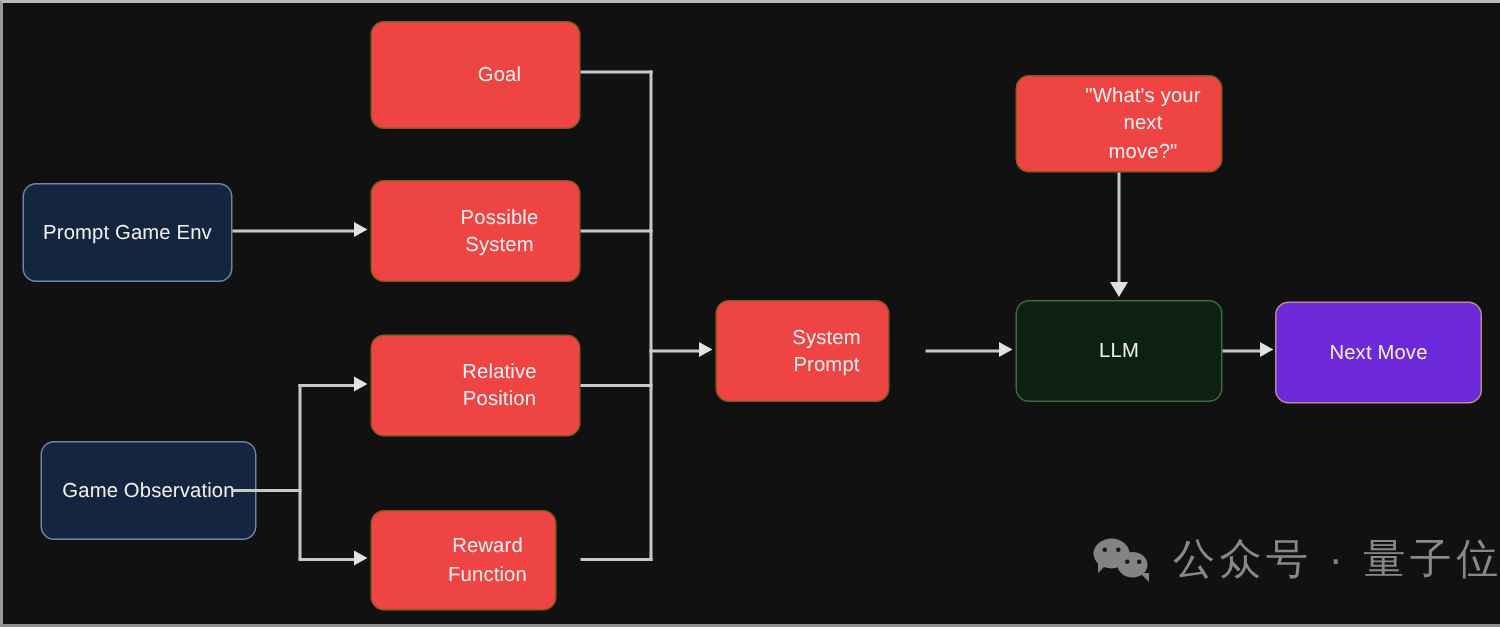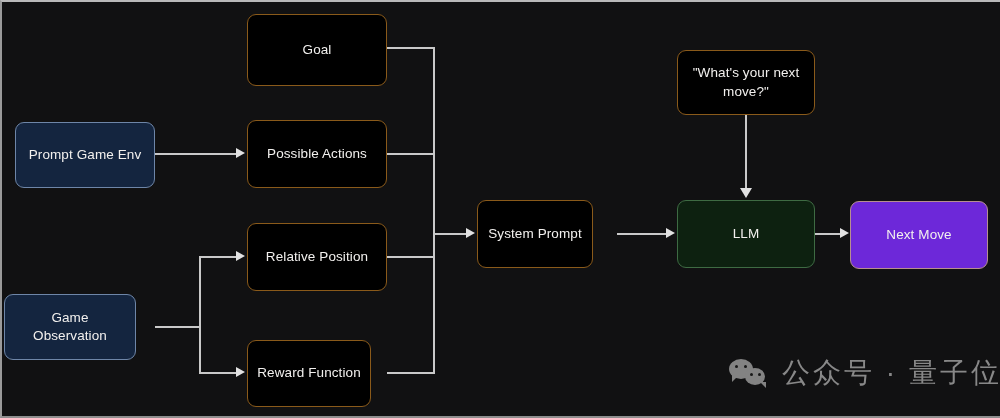--- a/index.html
+++ b/index.html
@@ -30,21 +30,21 @@
     justify-content: center;
     text-align: center;
     color: #f2f0ee;
     font-size: 13.5px;
     line-height: 1.35;
     letter-spacing: 0.1px;
     padding: 4px 8px;
   }
   .node .label { display: block; white-space: pre-line; }
 
-  .n-brown  { background: #000000; border-color: #8a5a1a; }
+  .n-brown  { background: #ef4444; border-color: #8a5a1a; padding-left: 40px; }
   .n-blue   { background: #14253f; border-color: #6e86a8; }
   .n-green  { background: #0d2110; border-color: #3e6b43; }
   .n-red    { background: #6d28d9; border-color: #b78f90; }
 
   
   .wire {
     position: absolute;
     background: #c9c9c9;
   }
   .wire.h { height: 1.6px; }
@@ -117,30 +117,30 @@
 </style>
 </head>
 <body>
 
 <div id="canvas">
 
   <div class="node n-blue" style="left:13px; top:120px; width:140px; height:66px;">
     <span class="label">Prompt Game Env</span>
   </div>
 
-  <div class="node n-blue" style="left:2px; top:292px; width:132px; height:66px;">
+  <div class="node n-blue" style="left:25px; top:292px; width:144px; height:66px;">
     <span class="label">Game Observation</span>
   </div>
 
   <div class="node n-brown" style="left:245px; top:12px; width:140px; height:72px;">
     <span class="label">Goal</span>
   </div>
 
   <div class="node n-brown" style="left:245px; top:118px; width:140px; height:68px;">
-    <span class="label">Possible Actions</span>
+    <span class="label">Possible System</span>
   </div>
 
   <div class="node n-brown" style="left:245px; top:221px; width:140px; height:68px;justify-content:center;">
     <span class="label">Relative Position</span>
   </div>
 
   <div class="node n-brown" style="left:245px; top:338px; width:124px; height:67px;">
     <span class="label">Reward Function</span>
   </div>
 

